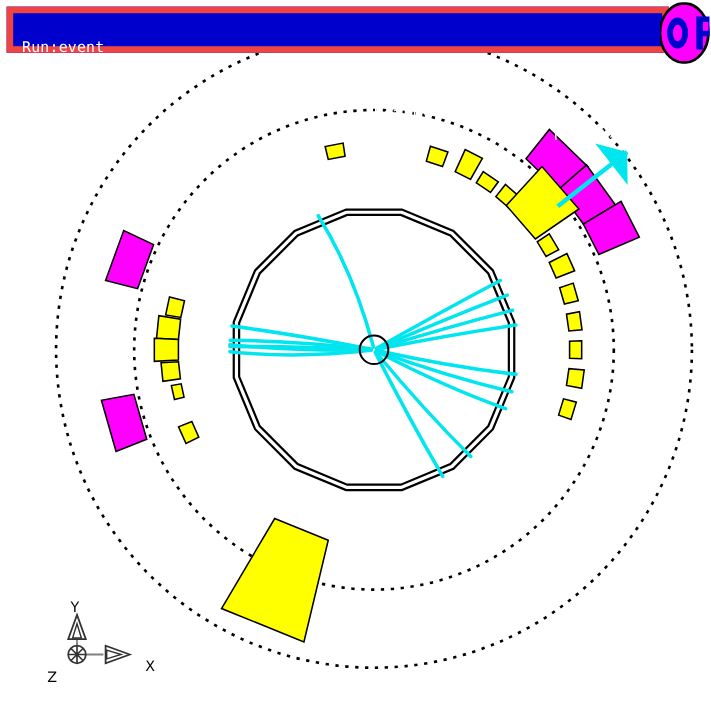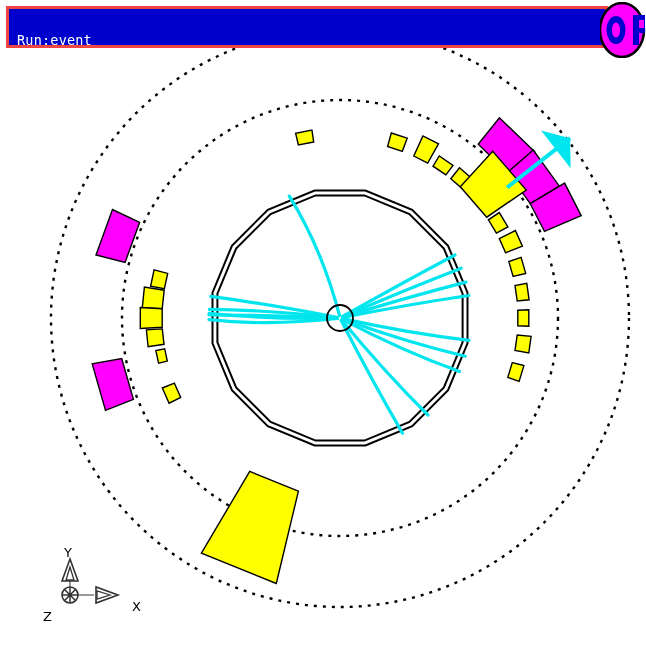--- a/index.html
+++ b/index.html
@@ -20,21 +20,21 @@
   }
 
   
   #info-banner {
     position: absolute;
     left: 6px;
     top: 6px;
     width: 602px;
     height: 42px;
     background: #0000cc;
-    border: 3px solid #ef4444;
+    border: 6px solid #ef4444;
     box-sizing: border-box;
     z-index: 40;
   }
   .banner-line {
     position: absolute;
     left: 0;
     width: 100%;
     height: 20px;
     color: #ffffff;
     font-family: "DejaVu Sans Mono", "Liberation Mono", monospace;
@@ -158,20 +158,21 @@
 
   <div id="info-banner">
     <div class="banner-line" id="banner-line-1">
       <span class="bl-seg" style="left:8px;">Run:event</span>
       <span class="bl-seg" style="left:82px;">16002:  2218</span>
       <span class="bl-seg" style="left:248px;">Ctrk(N= 40 Sump= 53.4)</span>
     </div>
     <div class="banner-line" id="banner-line-2">
       <span class="bl-seg" style="left:8px;">Ebeam</span>
       <span class="bl-seg" style="left:56px;">103.26</span>
+      <span class="bl-seg" style="left:328px;">Hcal(N=14 SumE= 15.0)</span>
       <span class="bl-seg" style="left:492px;">Muon(N= 1)</span>
     </div>
   </div>
 
   <svg id="opal-logo" viewBox="0 0 46 56">
     <ellipse id="logo-disc" cx="22" cy="28" rx="22" ry="27" fill="#ff00ff" stroke="#000000" stroke-width="2.5"></ellipse>
     <ellipse id="logo-letter-o" cx="16" cy="28" rx="9.5" ry="14" fill="#0000cc"></ellipse>
     <ellipse cx="16" cy="28" rx="4.2" ry="7.6" fill="#ff00ff"></ellipse>
     <path id="logo-letter-p" d="M 33 13 L 33 43 L 39 43 L 39 31 L 45 31 L 45 13 Z" fill="#0000cc"></path>
     <rect x="39" y="18" width="5" height="8" fill="#ff00ff"></rect>

